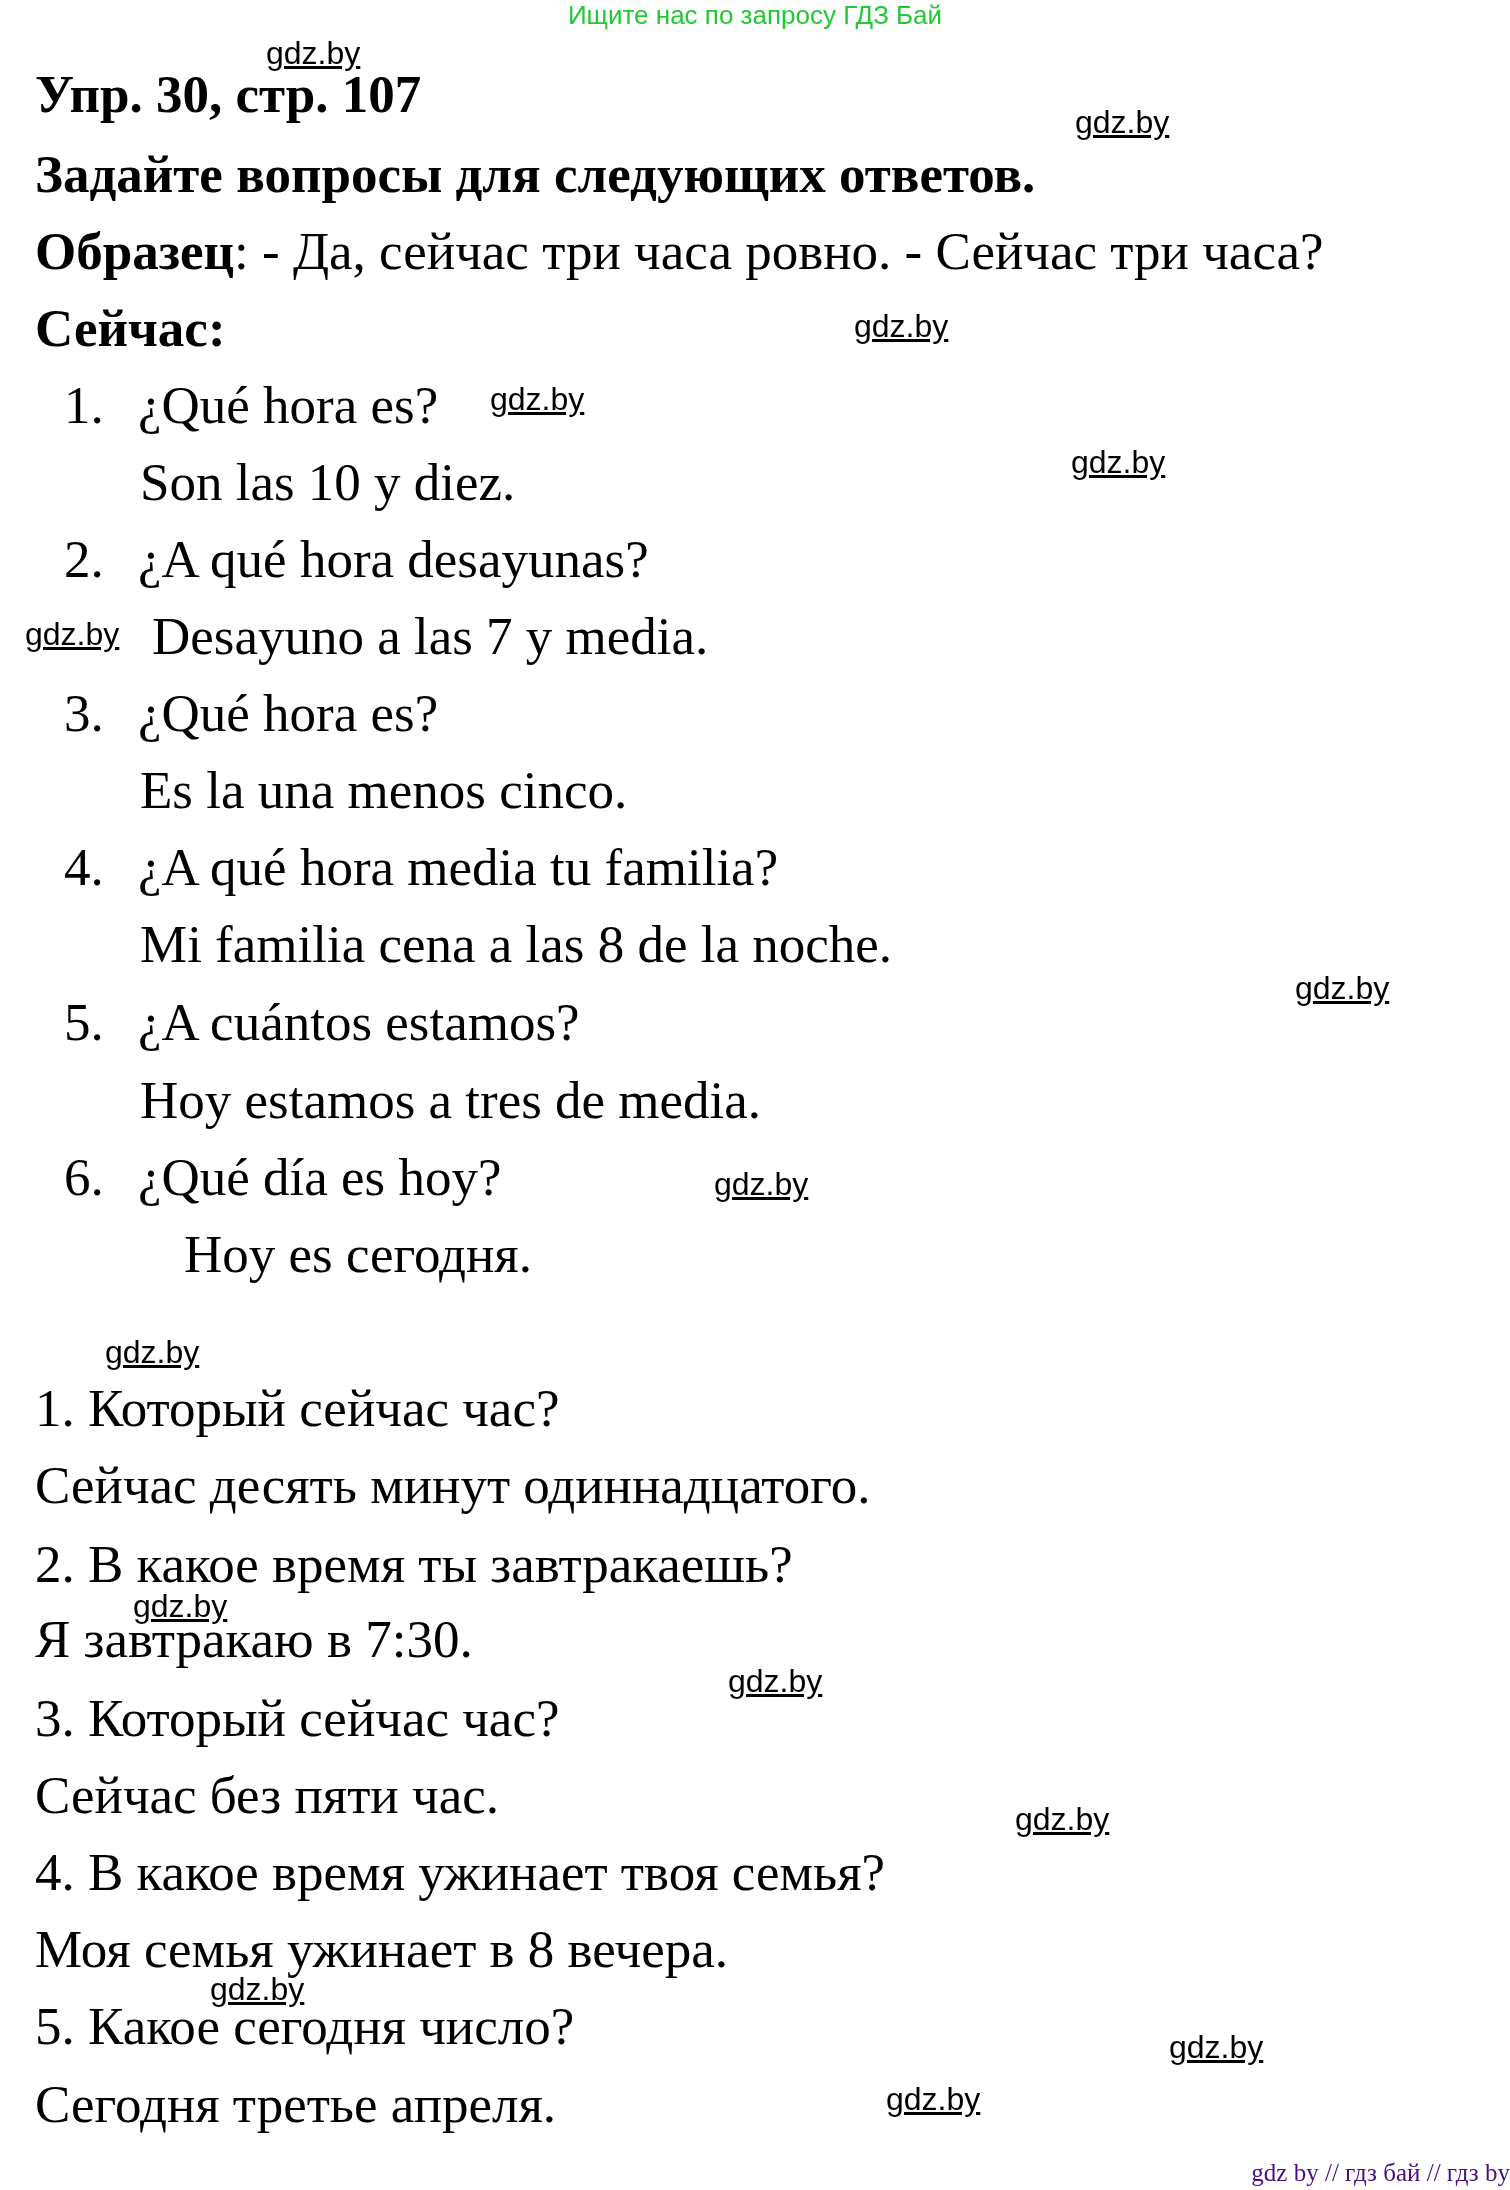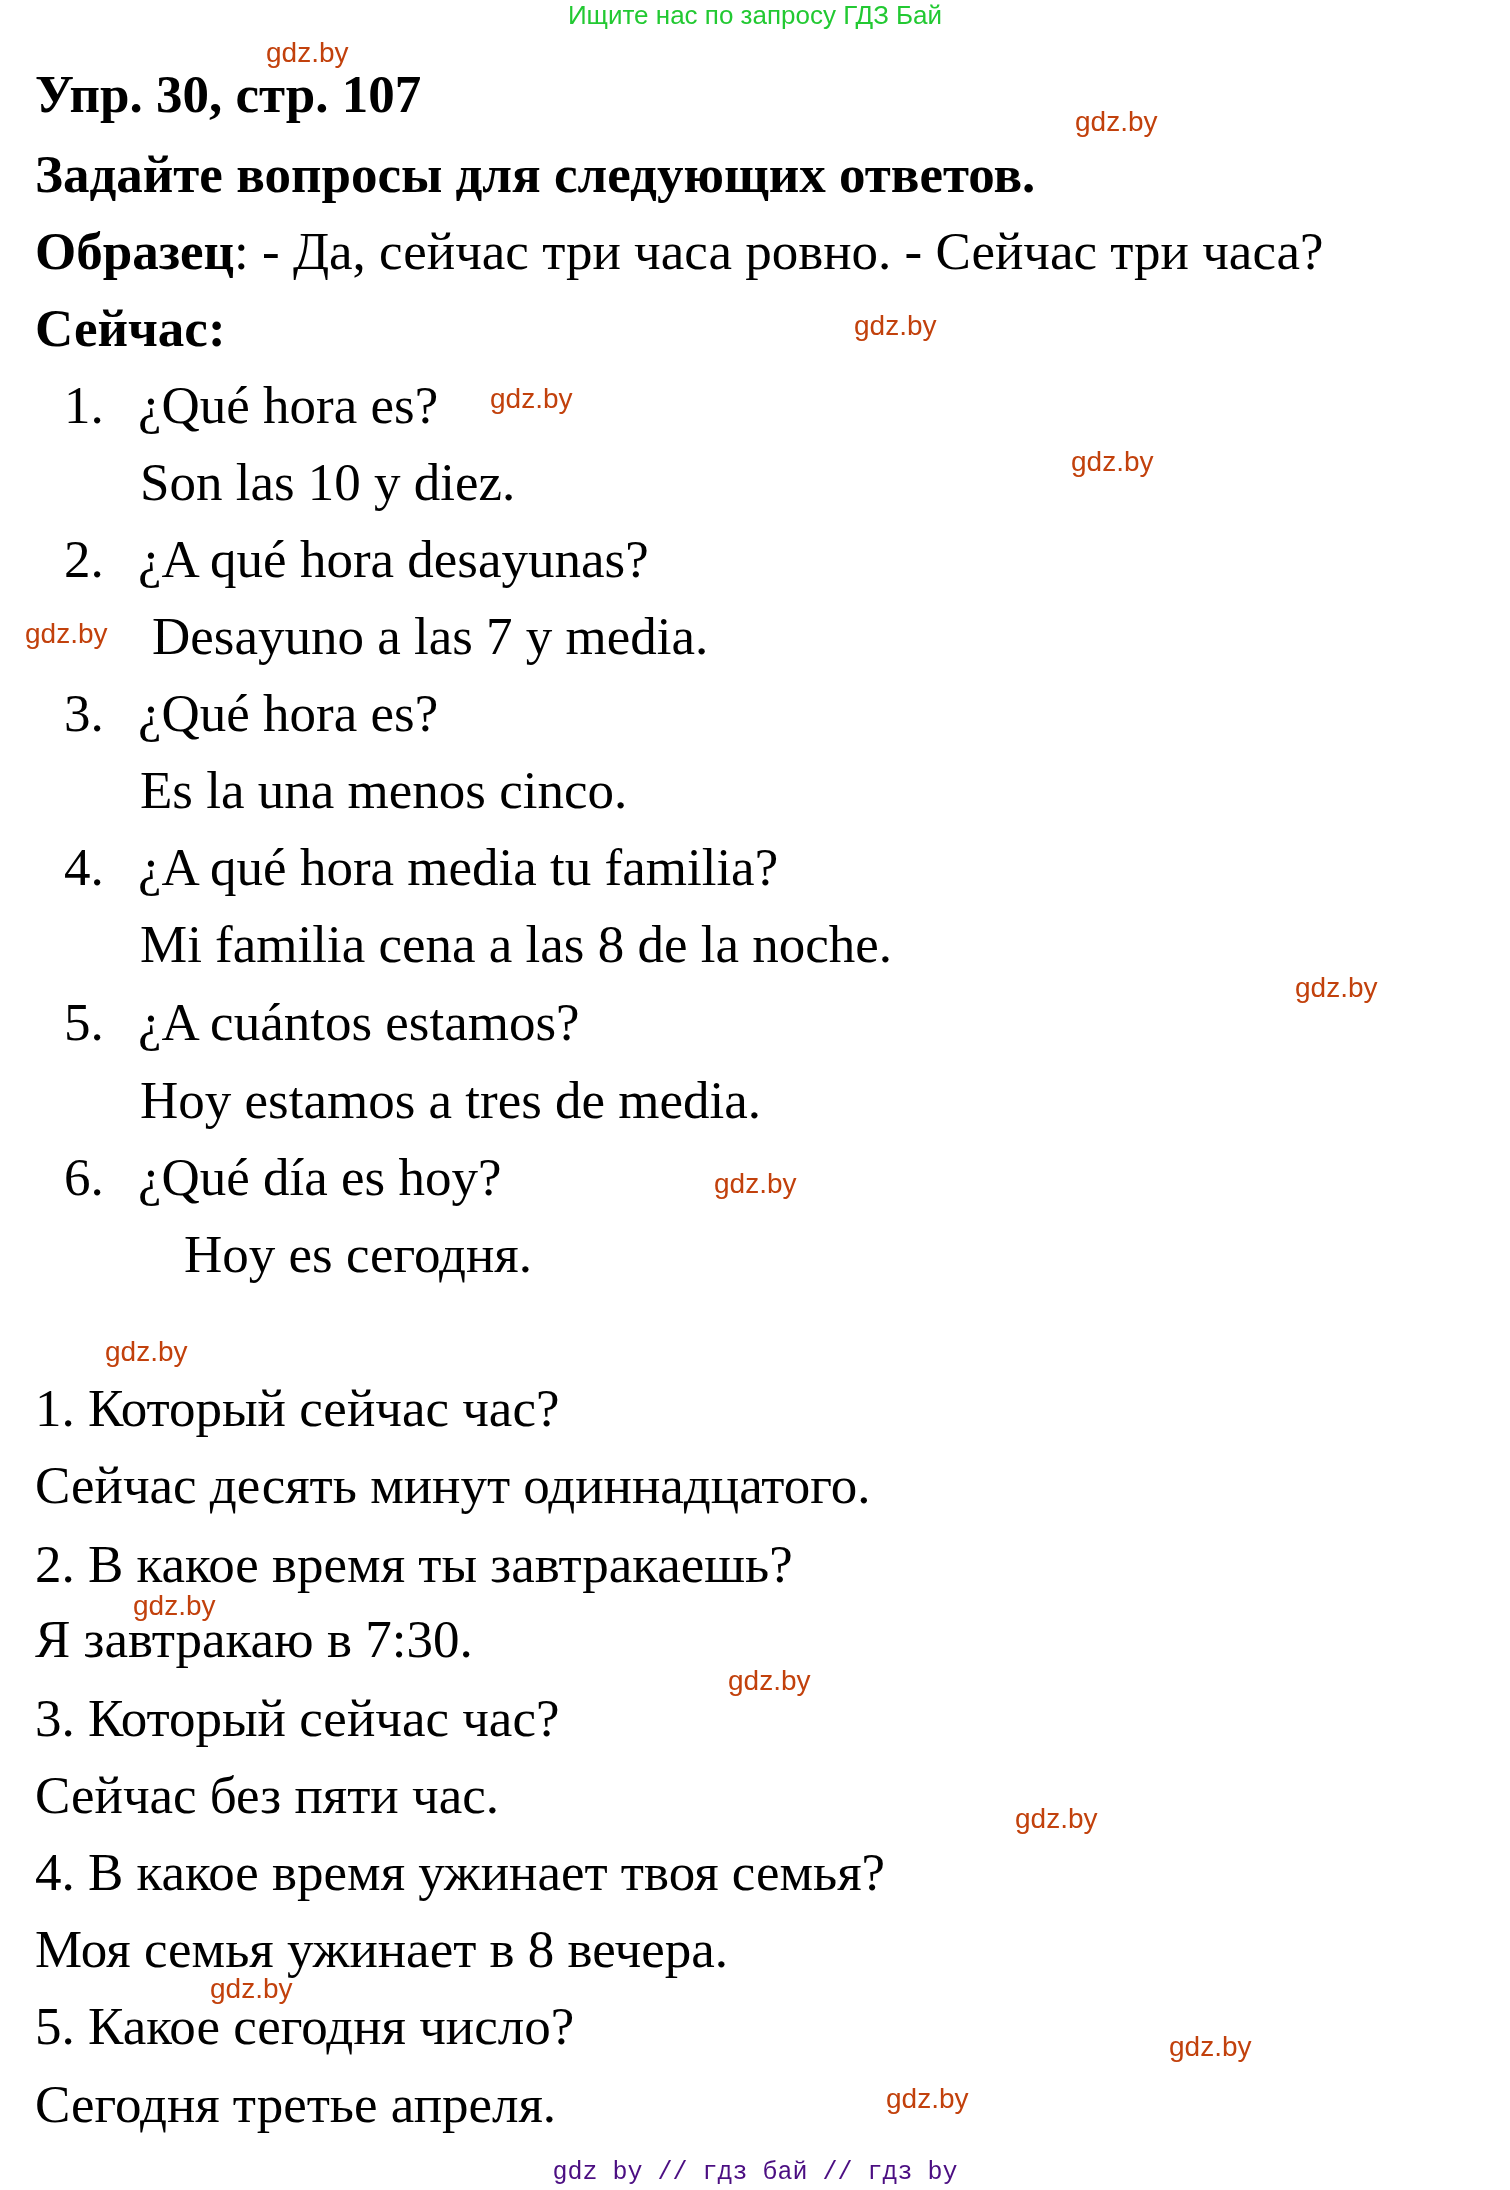--- a/index.html
+++ b/index.html
@@ -2,25 +2,25 @@
 <html><head>
 <meta charset="utf-8">
 <style>
   html, body { margin: 0; padding: 0; background: #ffffff; }
   body { width: 1510px; height: 2190px; position: relative; overflow: hidden;
          font-family: "Liberation Serif", "DejaVu Serif", serif; color: #000; }
   .abs { position: absolute; white-space: nowrap; }
   .top-banner { left: 0; width: 1510px; top: 0; text-align: center;
                 font-family: "Liberation Sans", "DejaVu Sans", sans-serif;
                 font-size: 26px; line-height: 30px; color: #22c932; }
-  .bottom-banner { left: 0; width: 1510px; top: 2158px; text-align: center;
-                font-family: Liberation Mono, monospace;
+  .bottom-banner { left: 0; width: 1510px; top: 2158px; text-align: right;
+                font-family: Liberation Serif, serif;
                 font-size: 25px; line-height: 30px; color: #4b0e82; }
   .wm { font-family: "Liberation Sans", "DejaVu Sans", sans-serif;
-        font-size: 28px; line-height: 30px; color: #c2410c; }
+        font-size: 32px; line-height: 30px; color: #000000; text-decoration: underline; }
   .line { font-size: 53px; line-height: 60px; transform: translateY(-50%); }
   .bold { font-weight: bold; }
   .num { display: inline-block; width: 74px; text-align: left; }
 </style>
 </head>
 <body>
 
 <div class="abs top-banner">Ищите нас по запросу ГДЗ Бай</div>
 <div class="abs bottom-banner">gdz by  //  гдз бай  //  гдз by</div>
 

